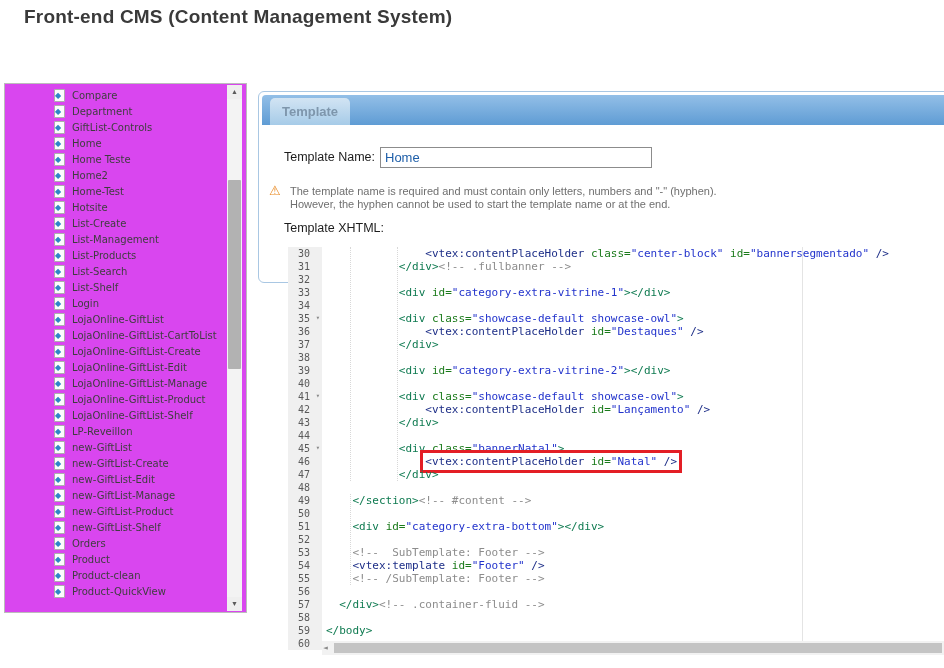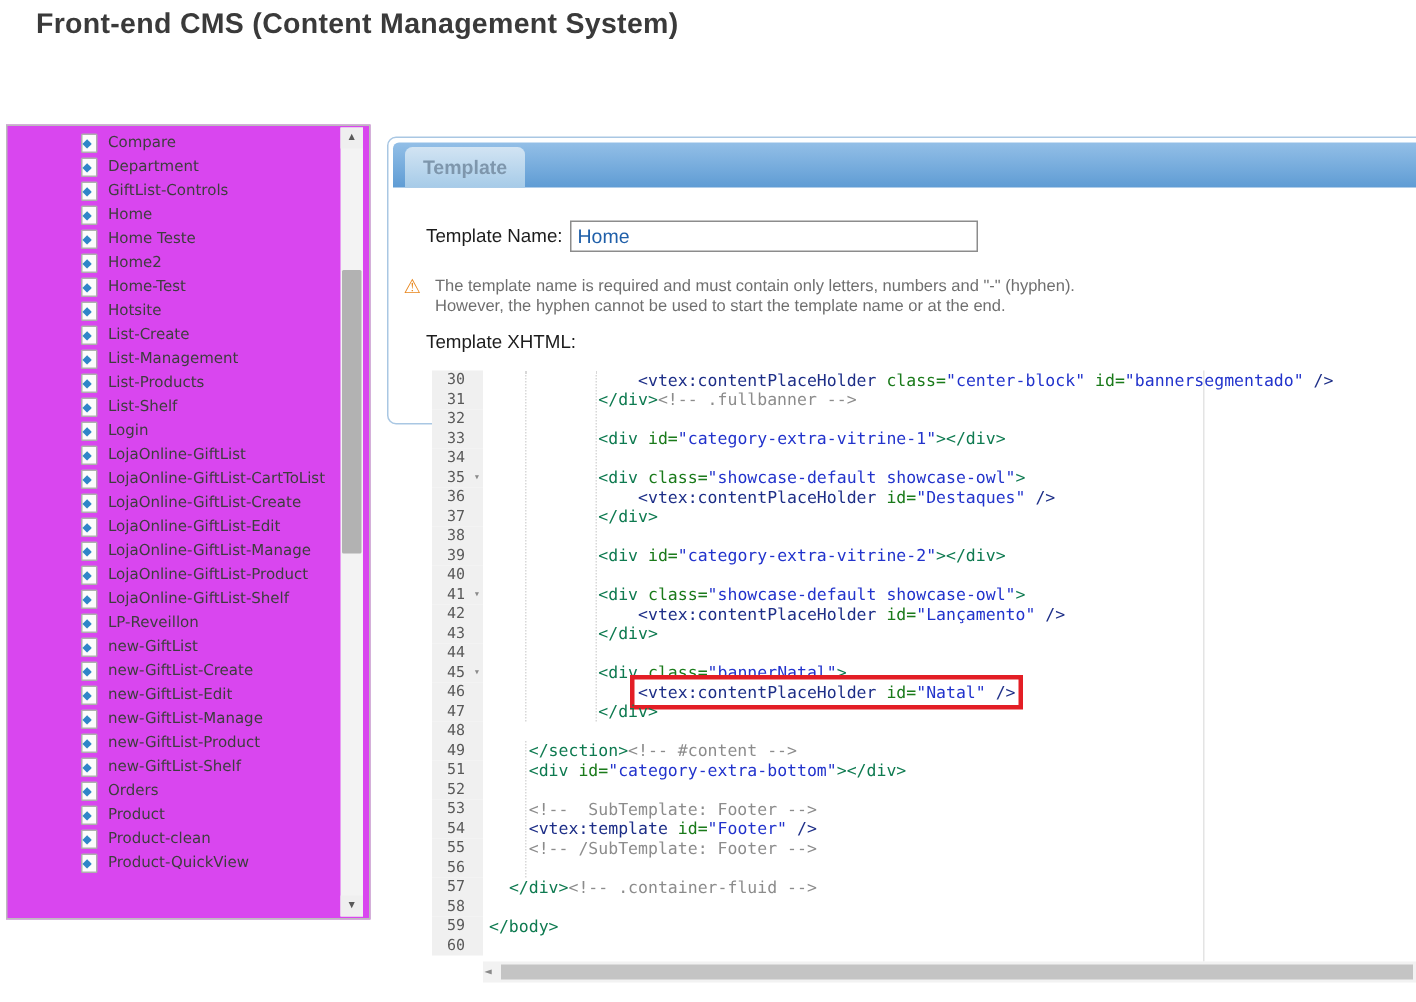--- a/index.html
+++ b/index.html
@@ -123,20 +123,24 @@
         <div class="tree-item">
     <span class="doc-icon"></span>
     <span class="label">List-Management</span>
   </div>
         <div class="tree-item">
     <span class="doc-icon"></span>
     <span class="label">List-Products</span>
   </div>
         <div class="tree-item">
     <span class="doc-icon"></span>
+    <span class="label">List-Search</span>
+  </div>
+        <div class="tree-item">
+    <span class="doc-icon"></span>
     <span class="label">List-Shelf</span>
   </div>
         <div class="tree-item">
     <span class="doc-icon"></span>
     <span class="label">Login</span>
   </div>
         <div class="tree-item">
     <span class="doc-icon"></span>
     <span class="label">LojaOnline-GiftList</span>
   </div>
@@ -310,20 +314,24 @@
         </div>
         <div class="code-row">
           <div class="gutter-cell">48</div>
           <div class="code-line"></div>
         </div>
         <div class="code-row">
           <div class="gutter-cell">49</div>
           <div class="code-line"><span class="tk-w">    </span><span class="tk-t">&lt;/section&gt;</span><span class="tk-c">&lt;!-- #content --&gt;</span></div>
         </div>
         <div class="code-row">
+          <div class="gutter-cell">50</div>
+          <div class="code-line"></div>
+        </div>
+        <div class="code-row">
           <div class="gutter-cell">51</div>
           <div class="code-line"><span class="tk-w">    </span><span class="tk-t">&lt;div </span><span class="tk-a">id=</span><span class="tk-s">"category-extra-bottom"</span><span class="tk-t">&gt;&lt;/div&gt;</span></div>
         </div>
         <div class="code-row">
           <div class="gutter-cell">52</div>
           <div class="code-line"></div>
         </div>
         <div class="code-row">
           <div class="gutter-cell">53</div>
           <div class="code-line"><span class="tk-w">    </span><span class="tk-c">&lt;!--  SubTemplate: Footer --&gt;</span></div>

